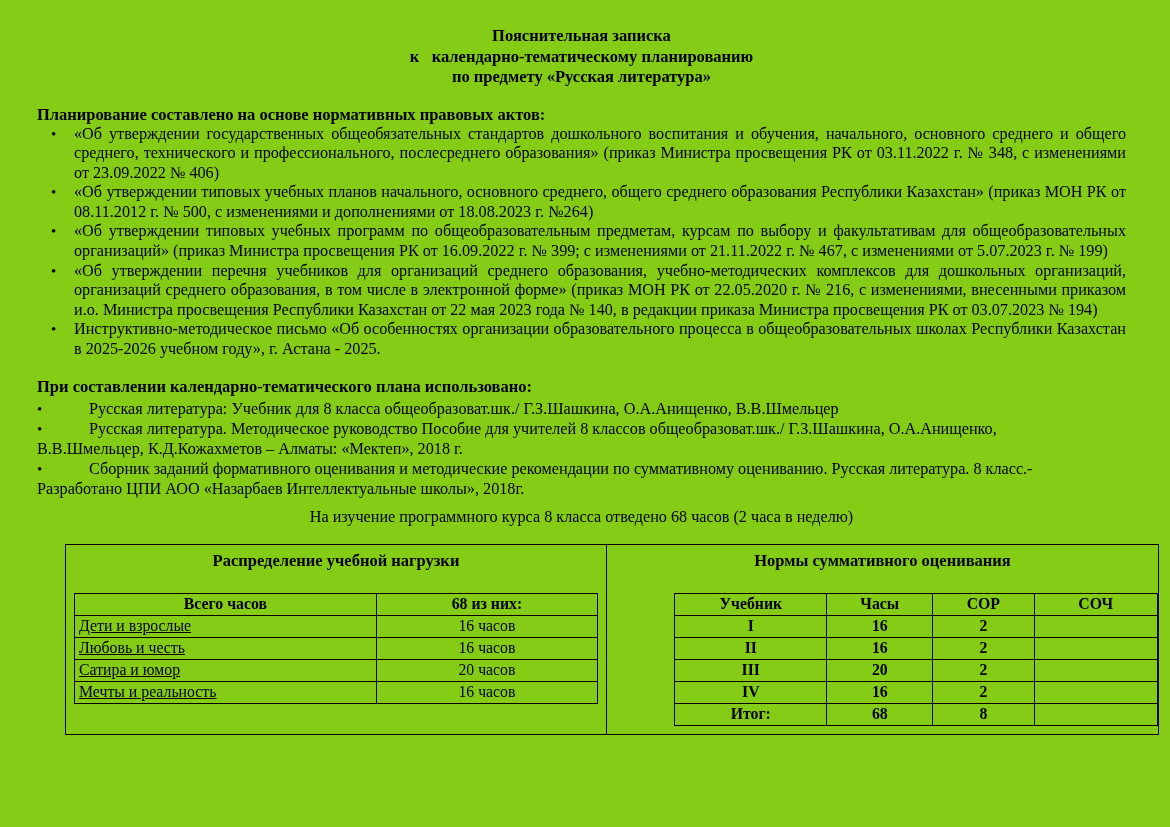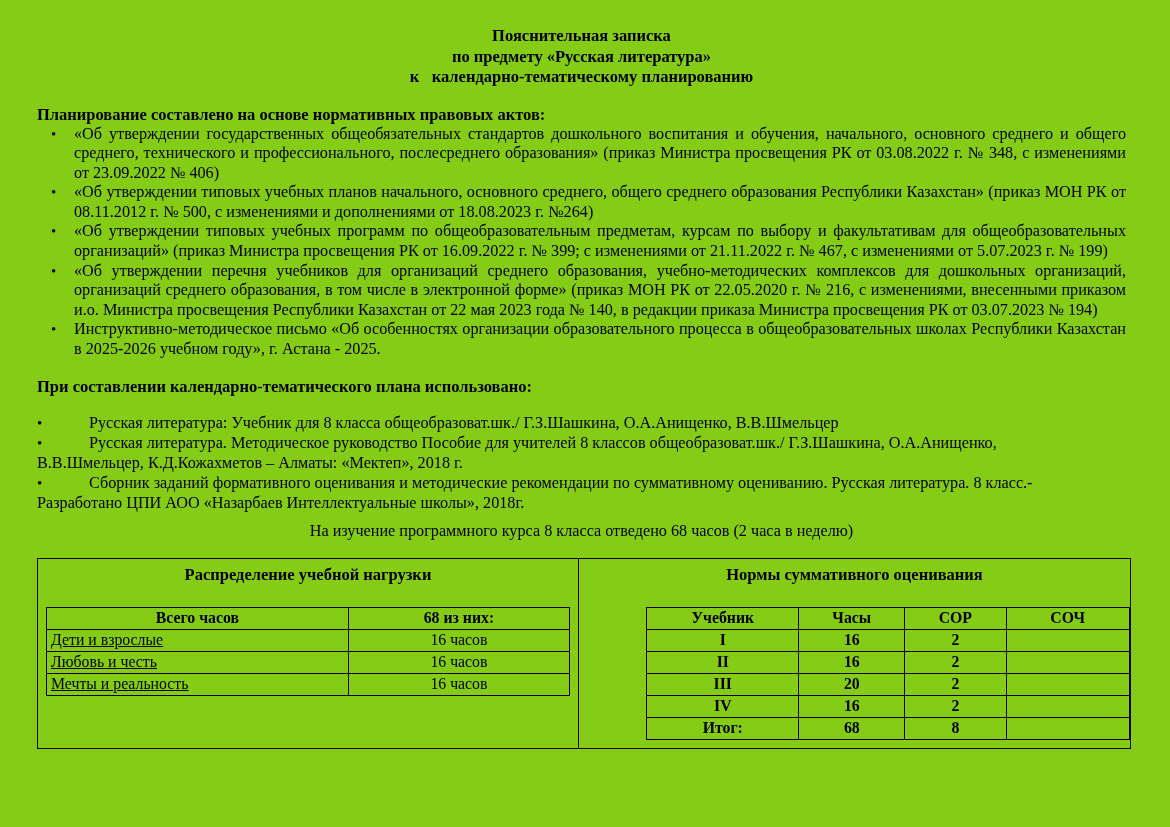--- a/index.html
+++ b/index.html
@@ -47,21 +47,21 @@
     line-height: 19.6px;
     margin: 0;
   }
   ul.norm-list > li .bullet {
     position: absolute;
     left: 14px;
     top: 0px;
     font-size: 15px;
     line-height: 19.6px;
   }
-  .para-block { margin-top: 16px; }
+  .para-block { margin-top: 2px; }
   .sq-item {
     position: relative;
     font-size: 16.2px;
     line-height: 20px;
     text-align: justify;
     text-indent: 0;
   }
   .sq-item .sqbullet {
     display: inline-block;
     width: 52px;
@@ -75,20 +75,21 @@
   .centered-line {
     text-align: center;
     font-size: 16.2px;
     line-height: 20px;
     margin-top: 8px;
   }
   
   .tables-wrap {
     margin-top: 17px;
     width: 1091px;
+    margin-left: 28px;
   }
   table.outer {
     border-collapse: collapse;
     width: 1091px;
     table-layout: fixed;
   }
   table.outer > tbody > tr > td {
     border: 1.6px solid #000;
     vertical-align: top;
     padding: 0;
@@ -124,30 +125,30 @@
   .inner-pad-left { padding-left: 10px; }
   .spacer-cell { border: none !important; }
 </style>
 </head>
 <body>
 
 <div class="page">
 
   <div class="title-block">
     <div class="title-line">Пояснительная записка</div>
+    <div class="title-line">к   календарно-тематическому планированию</div>
     <div class="title-line">по предмету «Русская литература»</div>
-    <div class="title-line">к   календарно-тематическому планированию</div>
   </div>
 
   <div class="section-head">Планирование составлено на основе нормативных правовых актов:</div>
 
   <ul class="norm-list">
     <li>
       <span class="bullet">•</span>
-      <span>«Об утверждении государственных общеобязательных стандартов дошкольного воспитания и обучения, начального, основного среднего и общего среднего, технического и профессионального, послесреднего образования» (приказ Министра просвещения РК  от 03.08.2022 г. № 348, с изменениями от 23.09.2022 № 406)</span>
+      <span>«Об утверждении государственных общеобязательных стандартов дошкольного воспитания и обучения, начального, основного среднего и общего среднего, технического и профессионального, послесреднего образования» (приказ Министра просвещения РК  от 03.11.2022 г. № 348, с изменениями от 23.09.2022 № 406)</span>
     </li>
     <li>
       <span class="bullet">•</span>
       <span>«Об утверждении типовых учебных планов начального, основного  среднего,  общего  среднего  образования Республики Казахстан» (приказ МОН РК от 08.11.2012 г. № 500, с изменениями и дополнениями  от  18.08.2023 г. №264)</span>
     </li>
     <li>
       <span class="bullet">•</span>
       <span>«Об утверждении типовых учебных программ по общеобразовательным предметам, курсам по выбору  и факультативам для общеобразовательных организаций» (приказ Министра просвещения РК от 16.09.2022 г. № 399; с изменениями от 21.11.2022 г. № 467, с изменениями от 5.07.2023 г. № 199)</span>
     </li>
     <li>
@@ -195,20 +196,24 @@
                   </tr>
                   <tr>
                     <td class="left inner-pad-left">Дети и взрослые</td>
                     <td class="ctr">16 часов</td>
                   </tr>
                   <tr>
                     <td class="left inner-pad-left">Любовь и честь</td>
                     <td class="ctr">16  часов</td>
                   </tr>
                   <tr>
+                    <td class="left inner-pad-left">Сатира и юмор</td>
+                    <td class="ctr">20  часов</td>
+                  </tr>
+                  <tr>
                     <td class="left inner-pad-left">Мечты и реальность</td>
                     <td class="ctr">16  часов</td>
                   </tr>
                 </tbody>
               </table>
             </div>
           </td>
 
           <td style="width:551px;">
             <div class="outer-head">Нормы суммативного оценивания</div>

